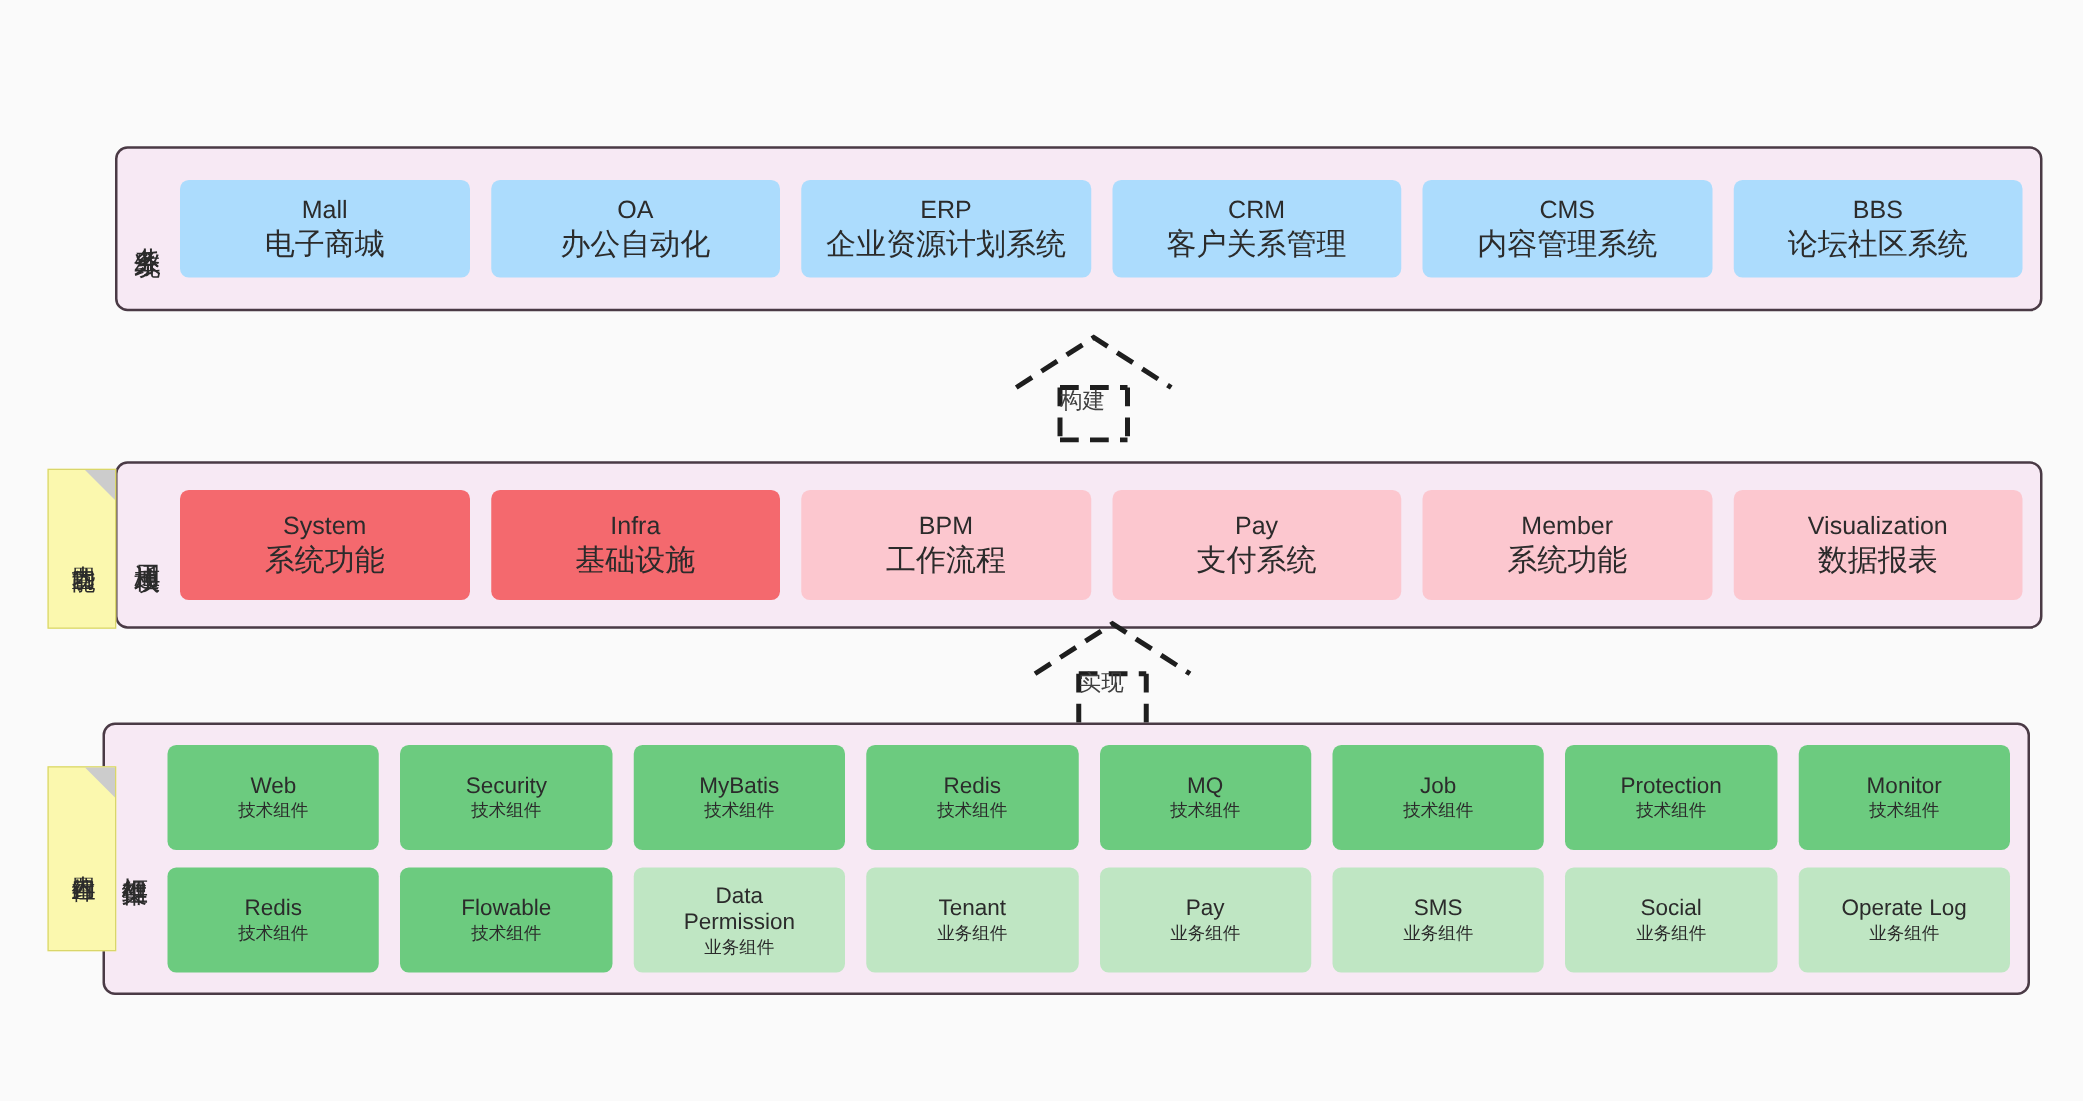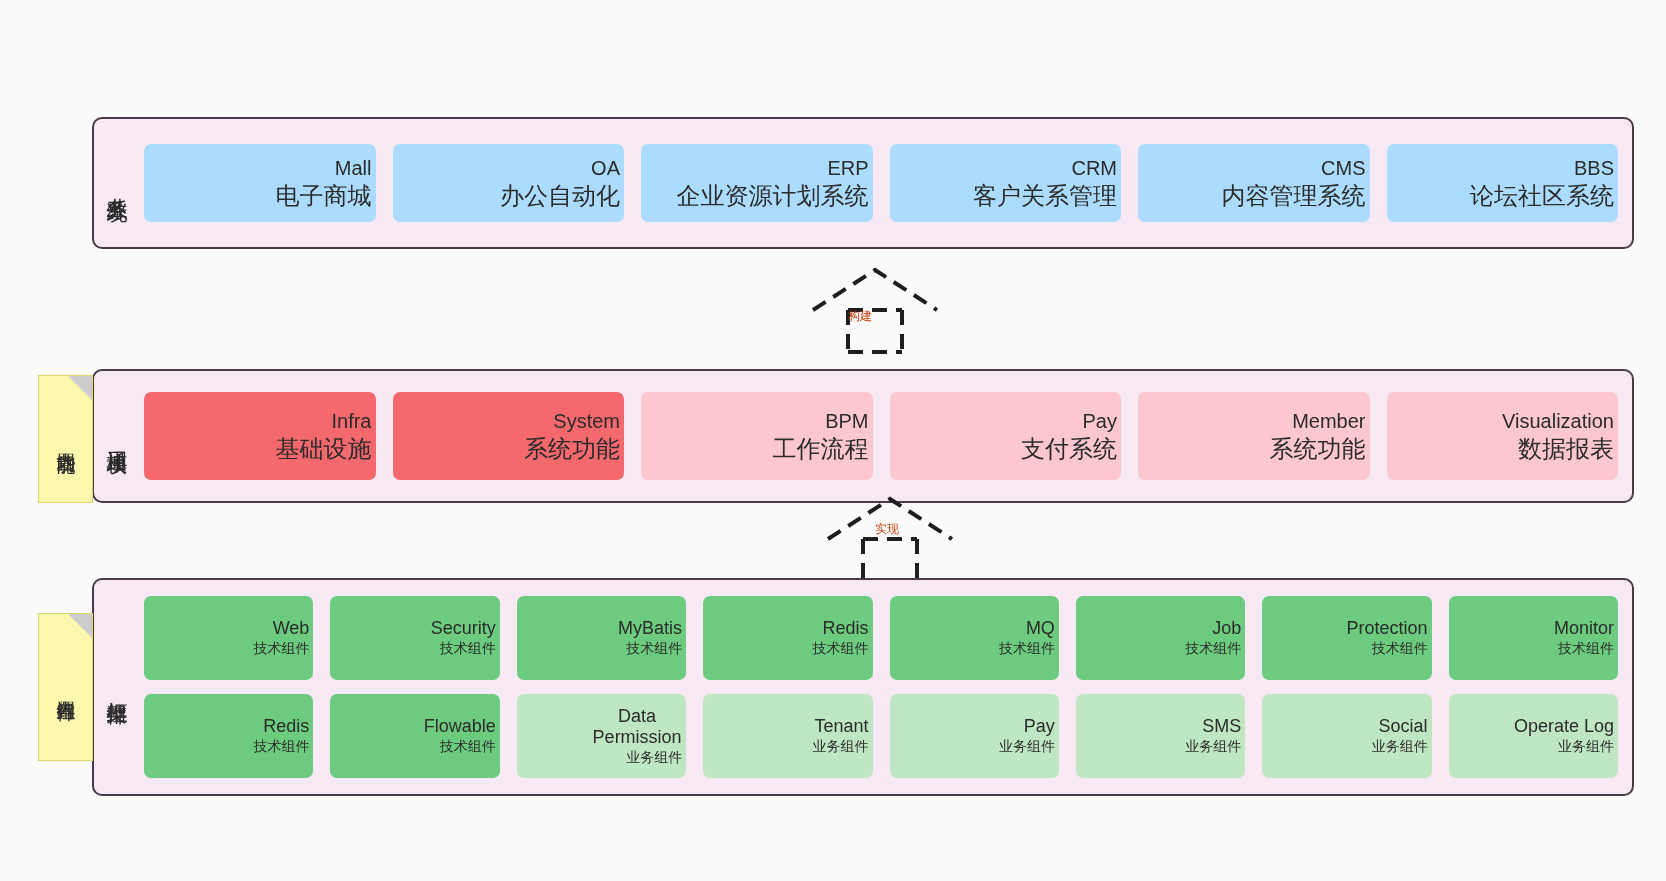--- a/index.html
+++ b/index.html
@@ -54,21 +54,21 @@
     gap: 17px;
     align-items: stretch;
   }
 
   
   .box {
     flex: 1 1 0;
     border-radius: 7px;
     display: flex;
     flex-direction: column;
-    align-items: flex-end;
+    align-items: center;
     justify-content: center;
     text-align: center;
     line-height: 1.22;
     color: #2b2b2b;
     padding: 6px 4px;
   }
   .box .t1 { font-size: 20px; }
   .box .t2 { font-size: 24px; }
   .box.sm .t1 { font-size: 18px; }
   .box.sm .t2 { font-size: 14px; }
@@ -106,22 +106,22 @@
     width: 0; height: 0;
     border-top: 24px solid #CCCCCC;
     border-left: 24px solid transparent;
   }
 
   
   .arrow { position: absolute; }
   .arrow svg { display: block; }
   .arrow .alabel {
     position: absolute;
-    font-size: 12px;
-    color: #c2410c;
+    font-size: 18px;
+    color: #404040;
     white-space: nowrap;
     background: transparent;
   }
 </style>
 </head>
 <body>
 
 <div id="stage">
 
   <div class="layer" id="layer-business" style="left:92px; top:117px; width:1542px; height:132px;">
@@ -167,26 +167,26 @@
   <div class="note" style="left:38px; top:375px; height:128px;">
     <span class="fold"></span>
     <span>内置功能</span>
   </div>
 
   <div class="layer" id="layer-modules" style="left:92px; top:369px; width:1542px; height:134px;">
     <div class="layer-title">通用模块</div>
     <div class="layer-body">
 
       <div class="box c-red h-mod">
+        <div class="t1">System</div>
+        <div class="t2">系统功能</div>
+      </div>
+      <div class="box c-red h-mod">
         <div class="t1">Infra</div>
         <div class="t2">基础设施</div>
-      </div>
-      <div class="box c-red h-mod">
-        <div class="t1">System</div>
-        <div class="t2">系统功能</div>
       </div>
       <div class="box c-pink h-mod">
         <div class="t1">BPM</div>
         <div class="t2">工作流程</div>
       </div>
       <div class="box c-pink h-mod">
         <div class="t1">Pay</div>
         <div class="t2">支付系统</div>
       </div>
       <div class="box c-pink h-mod">
@@ -199,29 +199,29 @@
       </div>
 
     </div>
   </div>
 
   <div class="arrow" style="left:815px; top:493px; width:150px; height:90px;">
     <svg width="150" height="90" viewBox="0 0 150 90">
       <path d="M13 46 L75 6 L137 46" fill="none" stroke="#1e1e1e" stroke-width="4" stroke-dasharray="15 9" stroke-linecap="butt"></path>
       <path d="M48 46 L48 90 M48 46 L102 46 M102 46 L102 90 M48 88 L102 88" fill="none" stroke="#1e1e1e" stroke-width="4" stroke-dasharray="15 9"></path>
     </svg>
-    <div class="alabel" style="left:48px; top:28px;margin-left:12px;">实现</div>
+    <div class="alabel" style="left:48px; top:41px;">实现</div>
   </div>
 
   <div class="note" style="left:38px; top:613px; height:148px;">
     <span class="fold"></span>
     <span>内置组件</span>
   </div>
 
-  <div class="layer" id="layer-framework" style="left:92px; top:578px; width:1542px; height:218px;">
+  <div class="layer" id="layer-framework" style="left:82px; top:578px; width:1542px; height:218px;">
     <div class="layer-title">框架组件</div>
     <div class="layer-body two-rows">
 
       <div class="row">
         <div class="box c-green h-comp sm">
           <div class="t1">Web</div>
           <div class="t2">技术组件</div>
         </div>
         <div class="box c-green h-comp sm">
           <div class="t1">Security</div>

